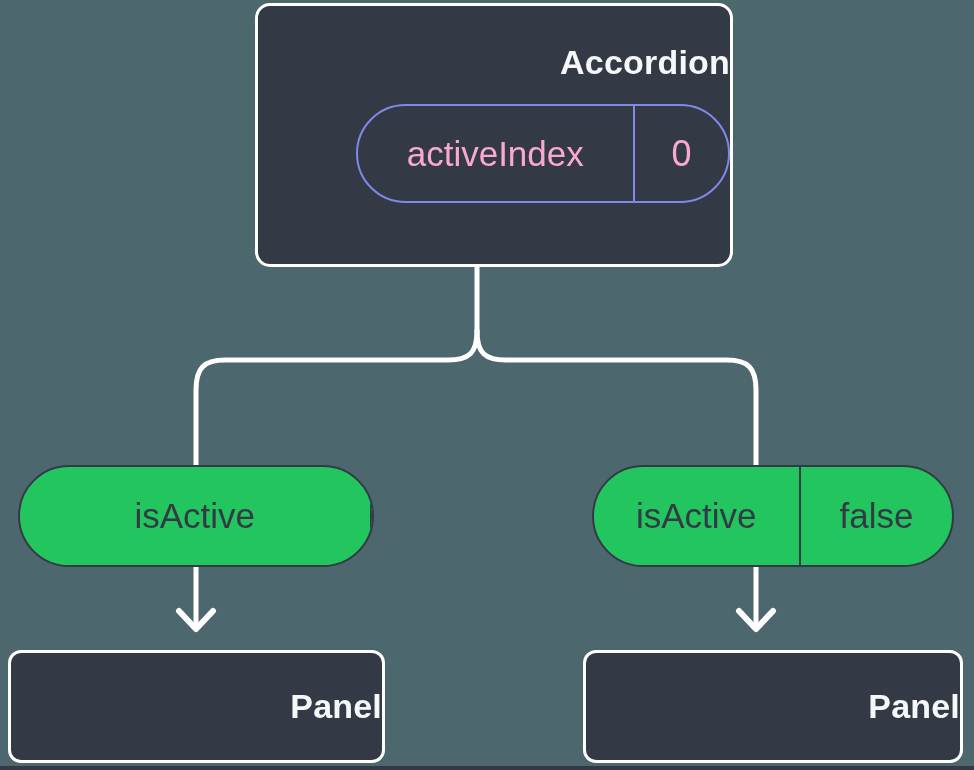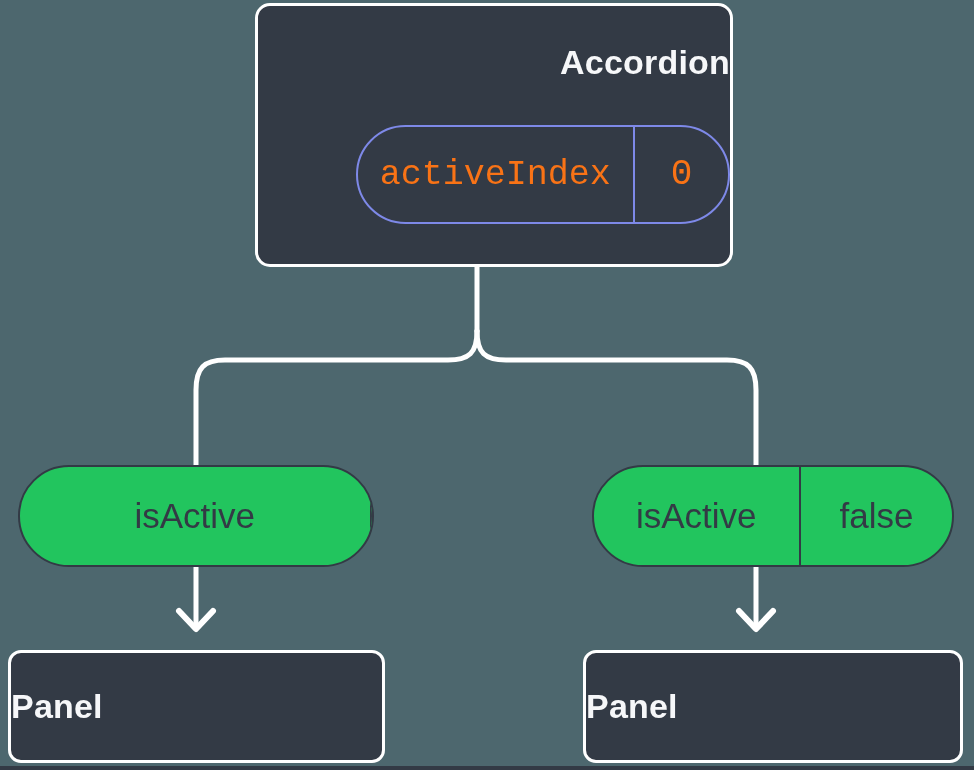--- a/index.html
+++ b/index.html
@@ -36,30 +36,29 @@
   }
   .node-title {
     color: #F6F7F9;
     font-size: 34px;
     font-weight: 600;
     letter-spacing: 0.2px;
   }
   .accordion-node .node-title { margin-top: 37px; }
   .state-pill {
     box-sizing: border-box;
-    margin-top: 43px;
+    margin-top: 22px;
     width: 374px; height: 99px;
     border: 2.5px solid #7E89E8;
     border-radius: 60px;
     display: flex;
     align-items: stretch;
-    color: #f97316;
+    color: #f9a8d4;
     font-size: 35px;
     overflow: hidden;
-    font-family: Liberation Mono, monospace;
   }
   .state-pill .cell {
     display: flex;
     align-items: center;
     justify-content: center;
   }
   .state-pill .cell.name { flex: 1; }
   .state-pill .cell.value { width: 93px; font-size: 36px; }
   .state-pill .pill-divider { width: 2.5px; background: #7E89E8; }
   .prop-pill {
@@ -83,21 +82,21 @@
   }
   .prop-pill .cell.name { flex: 1; }
   .prop-pill .pill-divider { width: 2.5px; background: #333A45; }
   .prop-pill-left { left: 18px; top: 465px; width: 356px; height: 102px; }
   .prop-pill-left .cell.value { width: 139px; }
   .prop-pill-right { left: 592px; top: 465px; width: 362px; height: 102px; }
   .prop-pill-right .cell.value { width: 151px; text-align: center; }
   .panel-node {
     display: flex;
     align-items: center;
-    justify-content: flex-start;
+    justify-content: flex-end;
     border-radius: 13px;
   }
   .panel-node-left  { left: 8px;   top: 650px; width: 377px; height: 113px; }
   .panel-node-right { left: 583px; top: 650px; width: 380px; height: 113px; }
   .bottom-strip {
     position: absolute;
     left: 0; bottom: 0;
     width: 100%; height: 4px;
     background: #333A45;
     z-index: 1;

